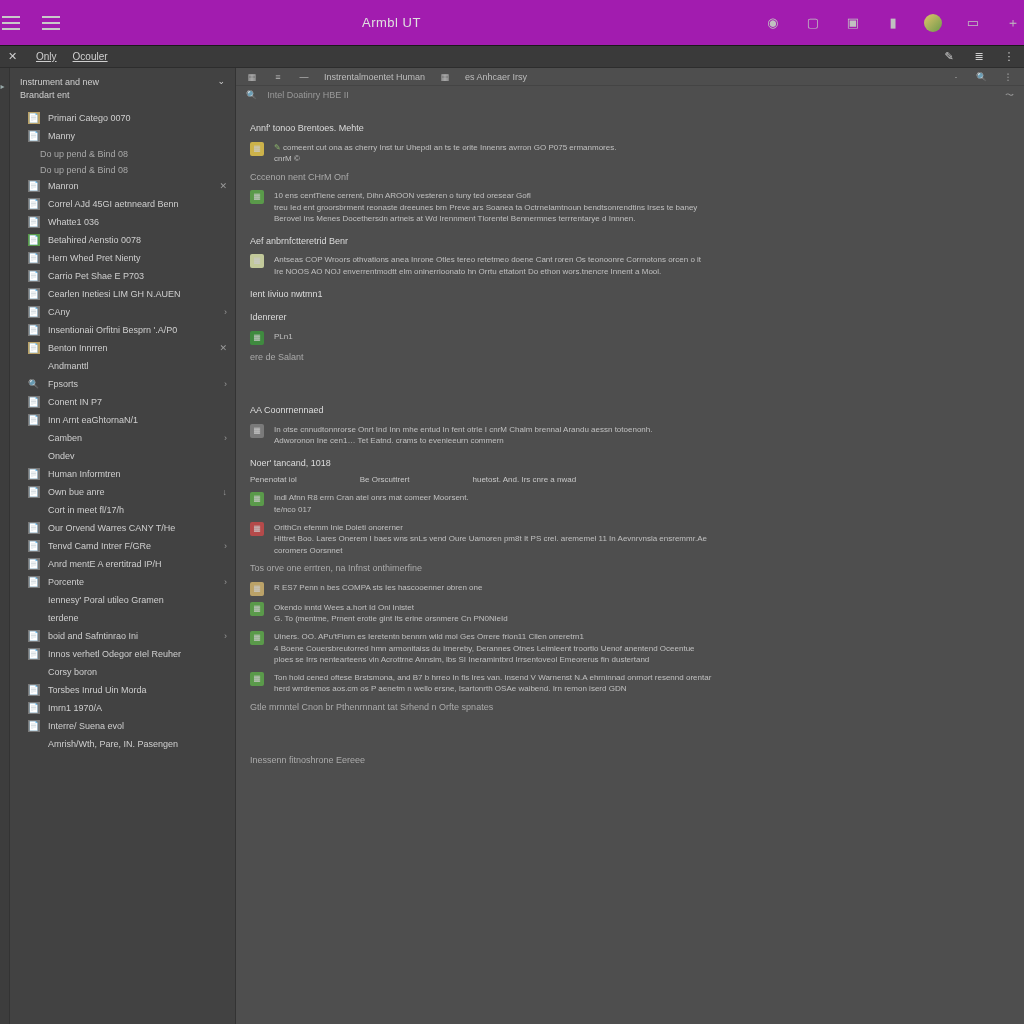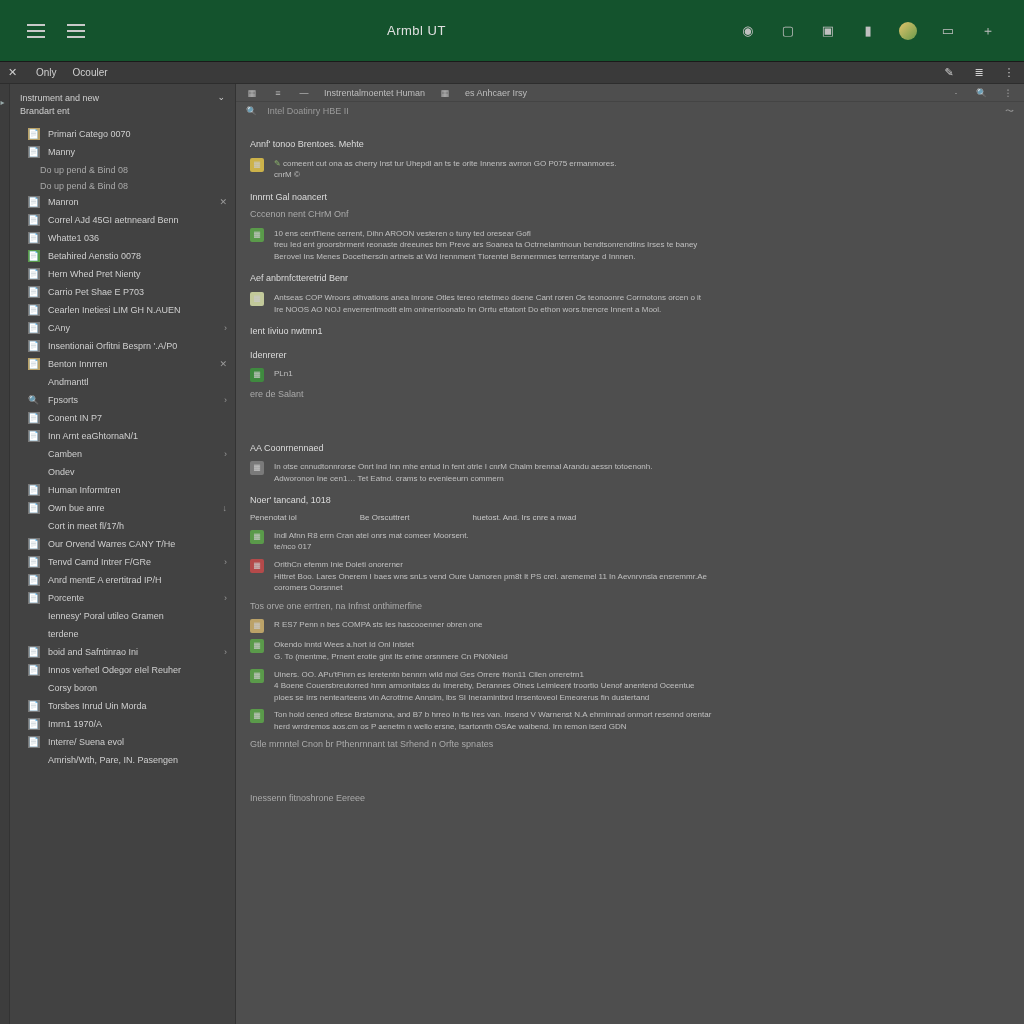--- a/index.html
+++ b/index.html
@@ -1,26 +1,26 @@
 <!DOCTYPE html>
 <html><head>
 <meta charset="utf-8">
 <style>
 * { margin:0; padding:0; box-sizing:border-box; font-family: -apple-system, BlinkMacSystemFont, "Segoe UI", sans-serif; }
 html, body { width:1024px; height:1024px; overflow:hidden; background:#4d4d4d; color:#bdbdbd; }
-.titlebar { height:62px; background:#14532d; display:flex; align-items:center; padding:0 27px; gap:22px; border-bottom:1px solid #1a1a1a; }
+.titlebar { height:46px; background:#a21caf; display:flex; align-items:center; padding:0 2px; gap:22px; border-bottom:1px solid #1a1a1a; }
 .titlebar .ham { width:18px; height:14px; display:flex; flex-direction:column; justify-content:space-between; cursor:pointer; }
 .titlebar .ham span { height:2px; background:#c9c9c9; display:block; }
 .titlebar .title { flex:0 0 auto; margin-left:280px; color:#e0e0e0; font-size:13px; letter-spacing:.5px; }
 .titlebar .spacer { flex:1; }
 .titlebar .ticon { width:18px; height:18px; display:flex; align-items:center; justify-content:center; font-size:13px; color:#c0c0c0; cursor:pointer; }
 .titlebar .avatar { width:18px; height:18px; border-radius:50%; background:linear-gradient(135deg,#e2c46b,#6b9a4b); }
 .tabbar { height:22px; background:#3a3a3a; display:flex; align-items:center; padding:0 8px; gap:16px; border-bottom:1px solid #2d2d2d; font-size:10px; color:#cfcfcf; }
 .tabbar .back { width:12px; font-size:11px; cursor:pointer; }
-.tabbar .tab { cursor:pointer; }
+.tabbar .tab { cursor:pointer;text-decoration:underline; }
 .tabbar .spacer { flex:1; }
 .tabbar .ti { width:14px; text-align:center; cursor:pointer; font-size:11px; }
 .body { display:flex; height:calc(1024px - 46px - 22px); }
 .rail { width:10px; background:#3d3d3d; border-right:1px solid #333; padding-top:14px; display:flex; flex-direction:column; align-items:center; gap:6px; }
 .rail .r { width:8px; height:8px; font-size:8px; color:#9aa; }
 .sidebar { width:226px; background:#424242; border-right:1px solid #333; overflow:hidden; display:flex; flex-direction:column; }
 .sidebar .hdr { padding:8px 10px; font-size:9px; color:#cfcfcf; display:flex; justify-content:space-between; align-items:flex-start; }
 .sidebar .hdr .lines div { line-height:1.4; }
 .sidebar .sec-title { padding:4px 10px 2px 30px; font-size:9px; color:#a8a8a8; }
 .sidebar ul { list-style:none; }
@@ -271,21 +271,20 @@
       <div class="h">Annf' tonoo Brentoes. Mehte</div>
       <div class="blk">
         <div class="ic ic-yel">▦</div>
         <div class="txt">
           <span style="color:#8ab36a;">✎</span>
           <span>comeent cut ona as cherry Inst tur Uhepdl  an ts te orite Innenrs avrron GO P075  ermanmores.</span><br>
           <span>cnrM ©</span>
         </div>
       </div>
 
-      <div class="h">Innrnt Gal noancert</div>
       <div class="sub">Cccenon nent  CHrM Onf</div>
       <div class="blk">
         <div class="ic ic-grn">▦</div>
         <div class="txt">
           <div>10 ens centTiene cerrent, Dihn AROON vesteren o tuny ted oresear Gofl</div>
           <div>treu Ied ent groorsbrment reonaste dreeunes brn Preve ars Soanea ta Octrnelamtnoun bendtsonrendtins Irses te baney</div>
           <div>Berovel Ins Menes Docethersdn artneis at Wd Irennment  Tlorentel Bennermnes terrrentarye d Innnen.</div>
         </div>
       </div>
 

